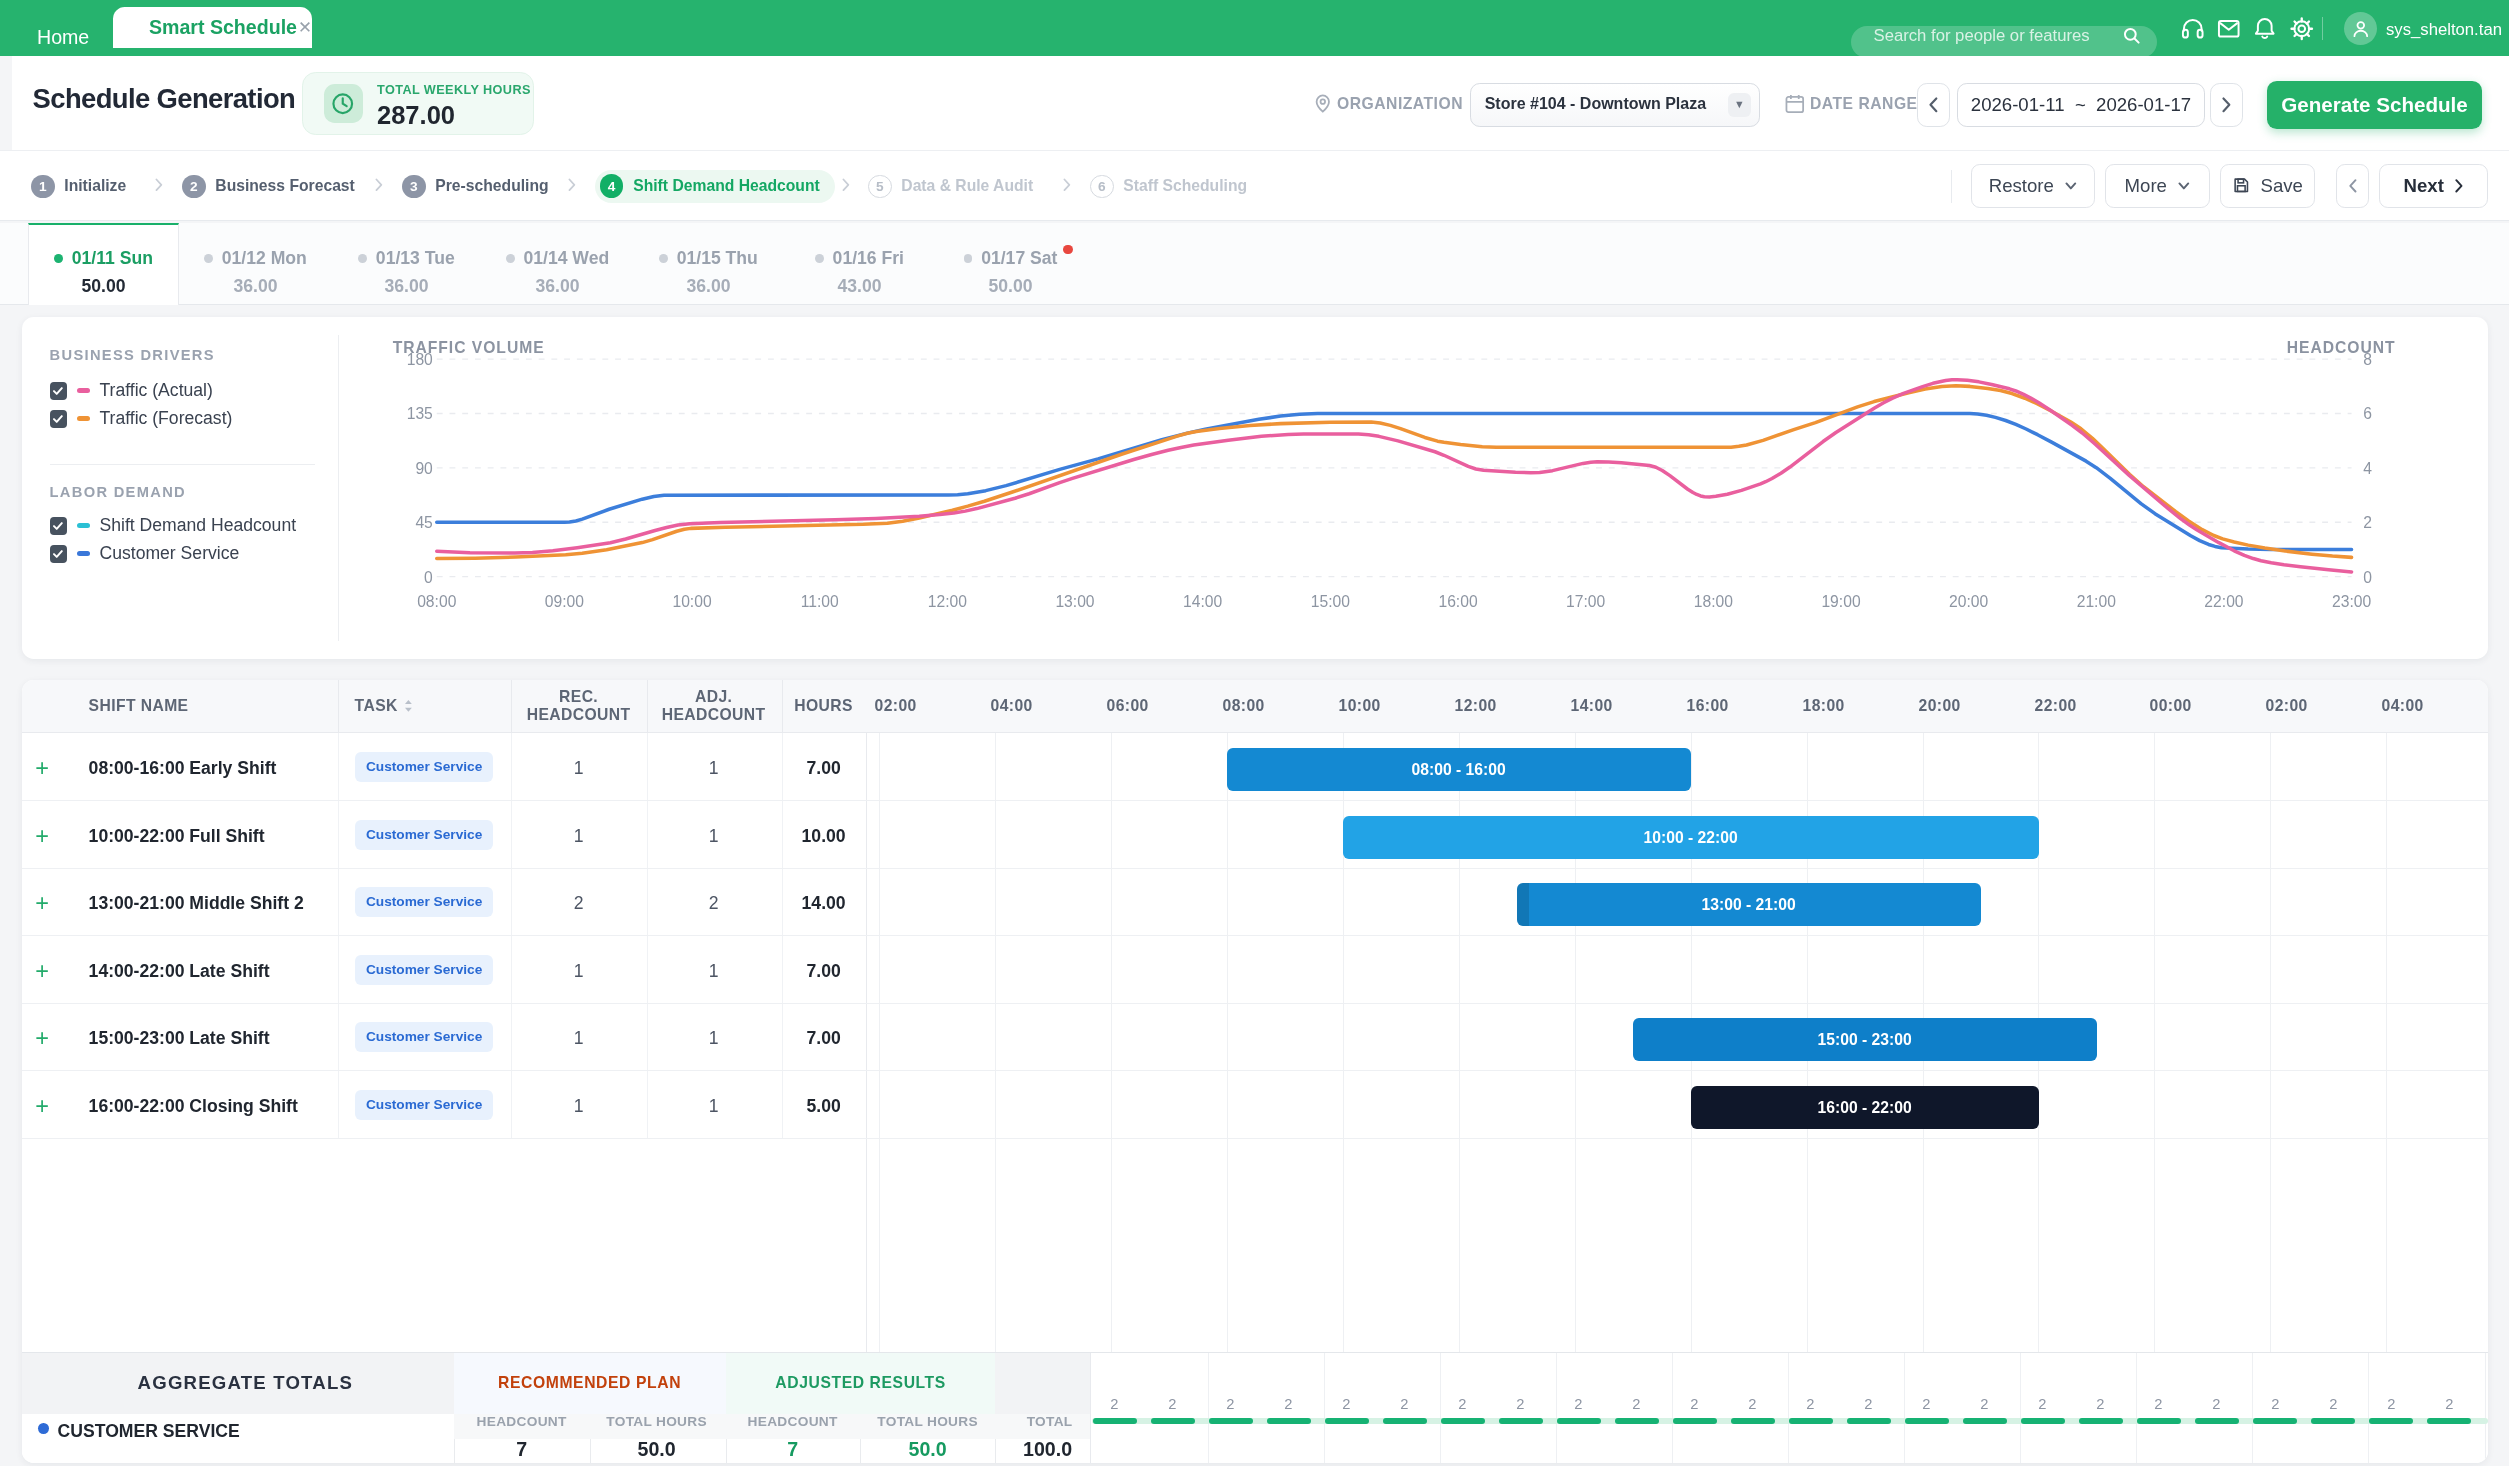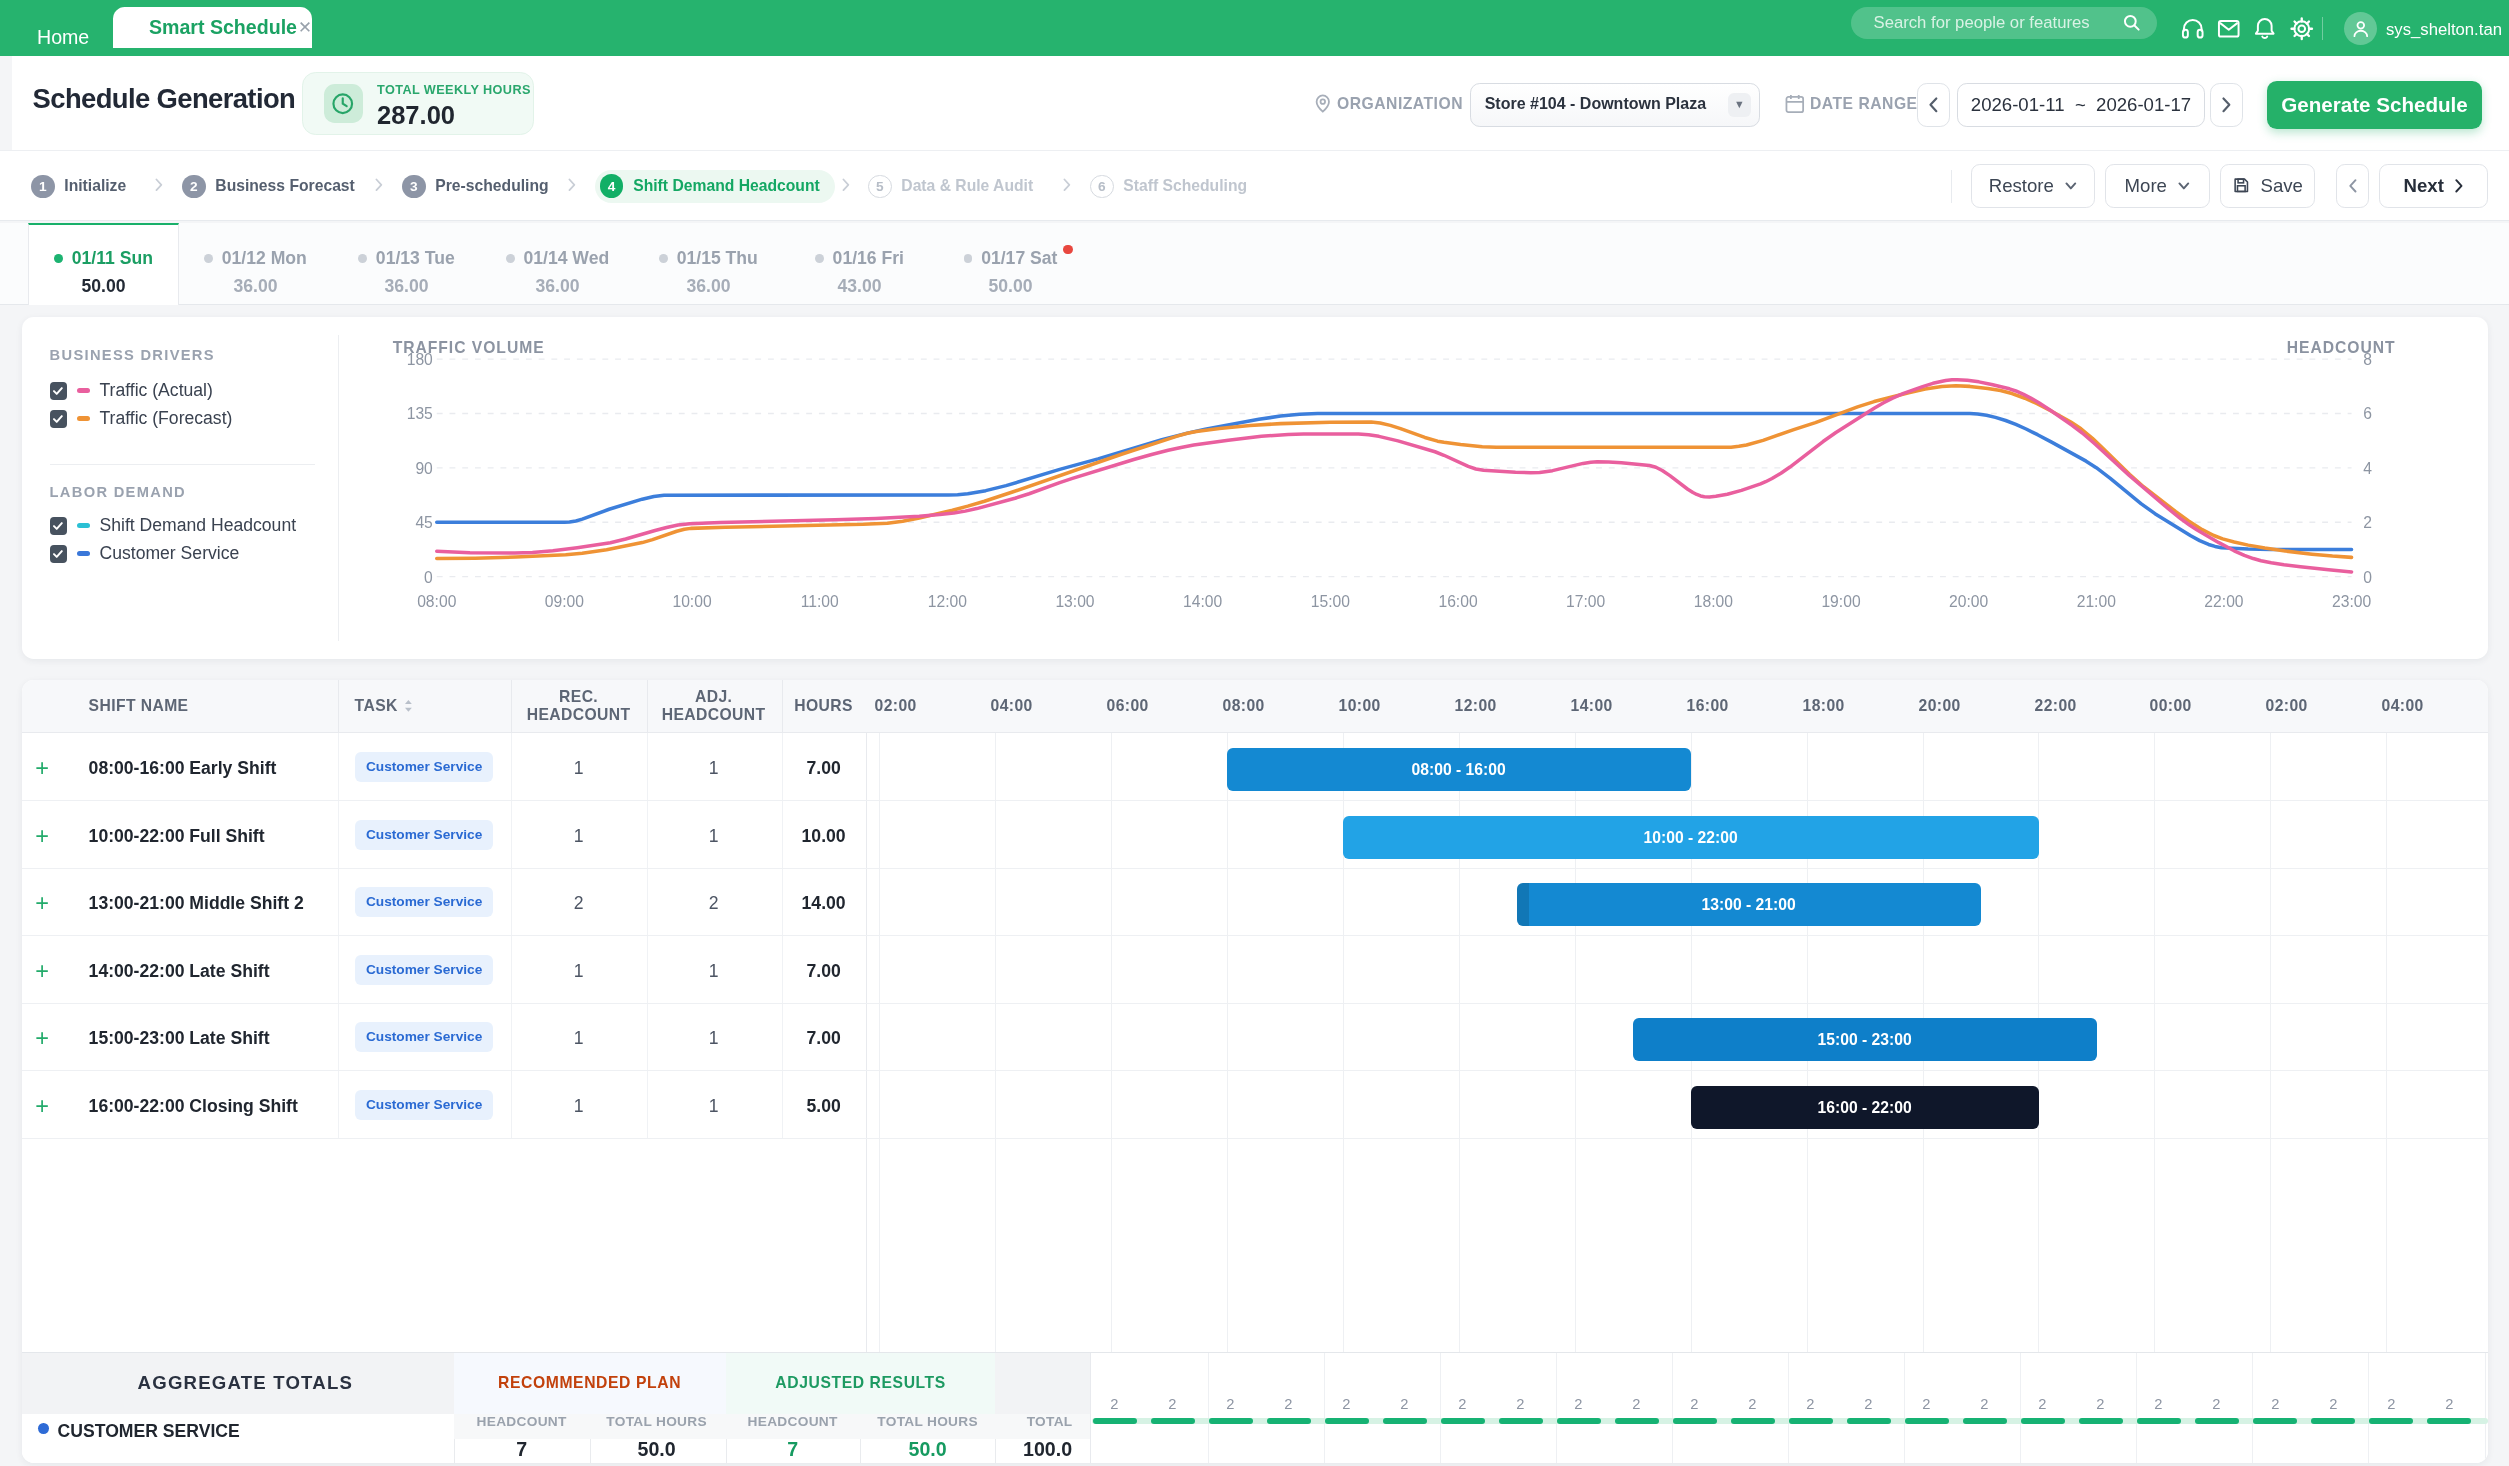--- a/index.html
+++ b/index.html
@@ -3,21 +3,21 @@
 <style>
 *{margin:0;padding:0;box-sizing:border-box}
 html,body{width:2509px;height:1466px;overflow:hidden}
 body{font-family:"Liberation Sans",sans-serif;background:#f4f5f7;position:relative;color:#242b36}
 
 .topbar{position:absolute;left:0;top:0;width:2509px;height:56px;background:#26b36e}
 .home{position:absolute;left:37px;top:25.5px;color:#fff;font-size:19.6px;font-weight:400}
 .toptab{position:absolute;left:113px;top:7px;width:199px;height:41px;background:#fff;border-radius:11.8px 11.8px 0 0;display:flex;align-items:center;justify-content:flex-end;gap:1px}
 .toptab .t{color:#1ba263;font-size:19.6px;font-weight:700}
 .toptab .x{color:#98a1ab;font-size:16.7px;font-weight:400}
-.search{position:absolute;left:1851px;top:7px;width:306px;height:32px;background:rgba(255,255,255,.2);border-radius:16.7px;display:flex;align-items:center}
+.search{position:absolute;left:1851px;top:26px;width:306px;height:32px;background:rgba(255,255,255,.2);border-radius:16.7px;display:flex;}
 .search span{color:#d9f2e5;font-size:16.7px;margin-left:22.5px;flex:1}
 .tico{position:absolute;top:15.7px;width:25.5px;height:25.5px}
 .topdiv{position:absolute;left:2322px;top:16.7px;width:1px;height:23.5px;background:rgba(255,255,255,.35)}
 .avatar{position:absolute;left:2344px;top:11.8px;width:33px;height:33px;border-radius:50%;background:rgba(255,255,255,.28);display:flex;align-items:center;justify-content:center}
 .uname{position:absolute;left:2386px;top:19.6px;color:#fff;font-size:16.7px}
 
 .titlerow{position:absolute;left:12px;top:56px;width:2509px;height:94px;background:#fff}
 .h1{position:absolute;left:20.6px;top:84px;font-size:27.4px;font-weight:700;color:#222936;letter-spacing:-0.6px}
 .hourspill{position:absolute;left:290px;top:15.7px;width:232px;height:63px;background:#f1faf5;border:1px solid #e2f3e9;border-radius:13.7px}
 .clocktile{position:absolute;left:20.6px;top:11.8px;width:39px;height:39px;border-radius:10.8px;background:#cdecd9;display:flex;align-items:center;justify-content:center}

